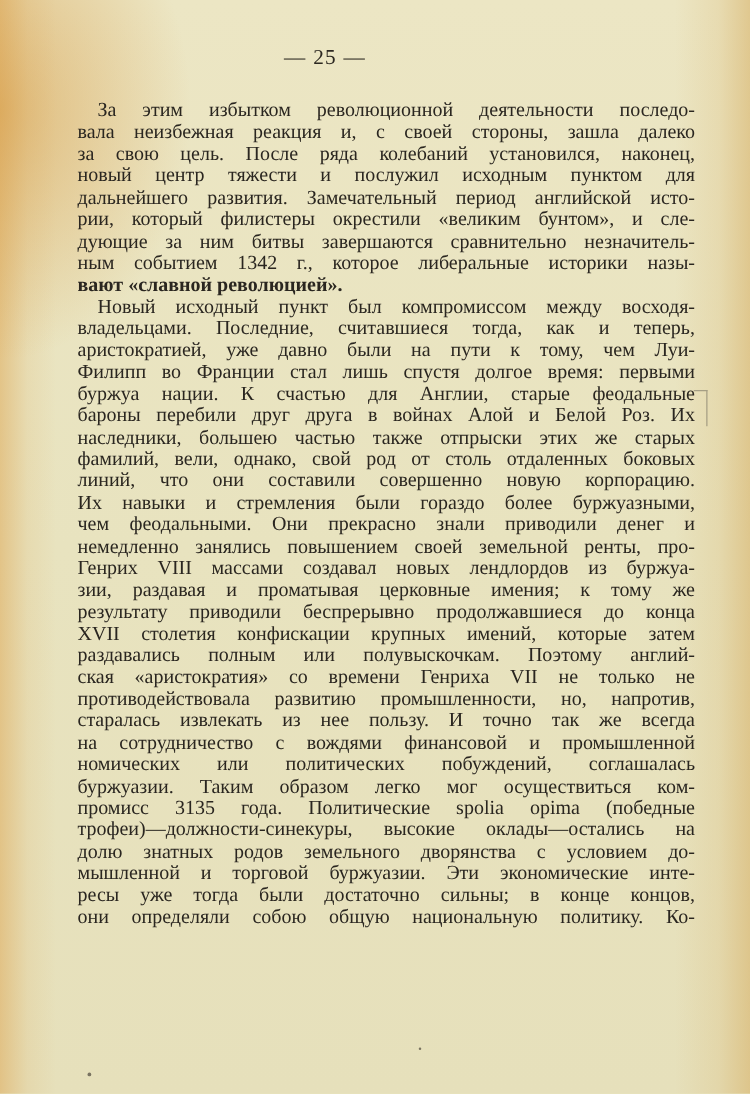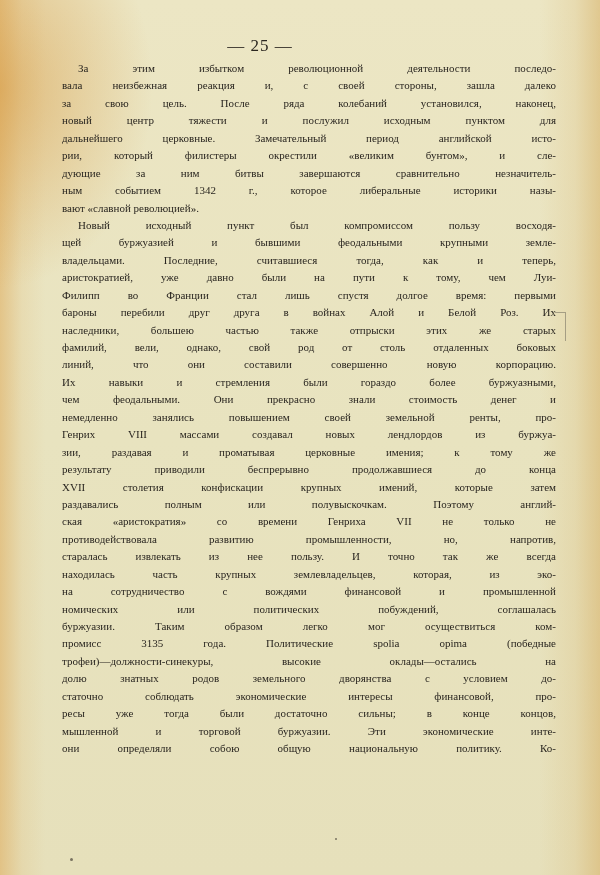--- a/index.html
+++ b/index.html
@@ -30,35 +30,36 @@
       left: 0;
       width: 520px;
       text-align: center;
       font-size: 17px;
       letter-spacing: 1px;
       color: #2b2720;
     }
     .text-block {
       position: absolute;
       left: 62px;
-      top: 60px;
+      top: 80px;
       width: 494px;
-      font-size: 11px;
+      font-size: 16px;
       line-height: 17.45px;
       text-align: justify;
     }
     .line {
       display: block;
       white-space: nowrap;
       text-align: justify;
       text-align-last: justify;
       height: 17.45px;
     }
     .line.last {
       text-align-last: left;
+      font-weight: bold;
     }
     .line.indent {
       padding-left: 16px;
     }
     .bracket-mark {
       position: absolute;
       left: 555px;
       top: 312px;
       width: 10px;
       height: 28px;
@@ -81,58 +82,56 @@
 <div class="page">
   <div class="page-number">— 25 —</div>
 
   <div class="text-block">
 
     <div>
       <span class="line indent">За этим избытком революционной деятельности последо-</span>
       <span class="line">вала неизбежная реакция и, с своей стороны, зашла далеко</span>
       <span class="line">за свою цель. После ряда колебаний установился, наконец,</span>
       <span class="line">новый центр тяжести и послужил исходным пунктом для</span>
-      <span class="line">дальнейшего церковные. Замечательный период английской исто-</span>
+      <span class="line">дальнейшего развития. Замечательный период английской исто-</span>
       <span class="line">рии, который филистеры окрестили «великим бунтом», и сле-</span>
       <span class="line">дующие за ним битвы завершаются сравнительно незначитель-</span>
       <span class="line">ным событием 1342 г., которое либеральные историки назы-</span>
       <span class="line last">вают «славной революцией».</span>
     </div>
 
     <div>
-      <span class="line indent">Новый исходный пункт был компромиссом пользу восходя-</span>
-      <span class="line">щей буржуазией и бывшими феодальными крупными земле-</span>
+      <span class="line indent">Новый исходный пункт был компромиссом между восходя-</span>
       <span class="line">владельцами. Последние, считавшиеся тогда, как и теперь,</span>
       <span class="line">аристократией, уже давно были на пути к тому, чем Луи-</span>
       <span class="line">Филипп во Франции стал лишь спустя долгое время: первыми</span>
+      <span class="line">буржуа нации. К счастью для Англии, старые феодальные</span>
       <span class="line">бароны перебили друг друга в войнах Алой и Белой Роз. Их</span>
       <span class="line">наследники, большею частью также отпрыски этих же старых</span>
       <span class="line">фамилий, вели, однако, свой род от столь отдаленных боковых</span>
       <span class="line">линий, что они составили совершенно новую корпорацию.</span>
       <span class="line">Их навыки и стремления были гораздо более буржуазными,</span>
-      <span class="line">чем феодальными. Они прекрасно знали стоимость денег и</span>
+      <span class="line">чем феодальными. Они прекрасно знали приводили денег и</span>
       <span class="line">немедленно занялись повышением своей земельной ренты, про-</span>
       <span class="line">Генрих VIII массами создавал новых лендлордов из буржуа-</span>
       <span class="line">зии, раздавая и проматывая церковные имения; к тому же</span>
       <span class="line">результату приводили беспрерывно продолжавшиеся до конца</span>
       <span class="line">XVII столетия конфискации крупных имений, которые затем</span>
       <span class="line">раздавались полным или полувыскочкам. Поэтому англий-</span>
       <span class="line">ская «аристократия» со времени Генриха VII не только не</span>
       <span class="line">противодействовала развитию промышленности, но, напротив,</span>
       <span class="line">старалась извлекать из нее пользу. И точно так же всегда</span>
-      <span class="line">находилась часть крупных землевладельцев, которая, из эко-</span>
       <span class="line">на сотрудничество с вождями финансовой и промышленной</span>
       <span class="line">номических или политических побуждений, соглашалась</span>
       <span class="line">буржуазии. Таким образом легко мог осуществиться ком-</span>
       <span class="line">промисс 3135 года. Политические spolia opima (победные</span>
       <span class="line">трофеи)—должности-синекуры, высокие оклады—остались на</span>
       <span class="line">долю знатных родов земельного дворянства с условием до-</span>
-      <span class="line">статочно соблюдать экономические интересы финансовой, про-</span>
+      <span class="line">мышленной и торговой буржуазии. Эти экономические инте-</span>
       <span class="line">ресы уже тогда были достаточно сильны; в конце концов,</span>
-      <span class="line">мышленной и торговой буржуазии. Эти экономические инте-</span>
       <span class="line">они определяли собою общую национальную политику. Ко-</span>
     </div>
   </div>
 
   <div class="bracket-mark"></div>
   <div class="speck" style="left:70px; top:858px;"></div>
   <div class="speck" style="left:335px; top:838px; width:2px; height:2px;"></div>
 </div>
 
 </body></html>

